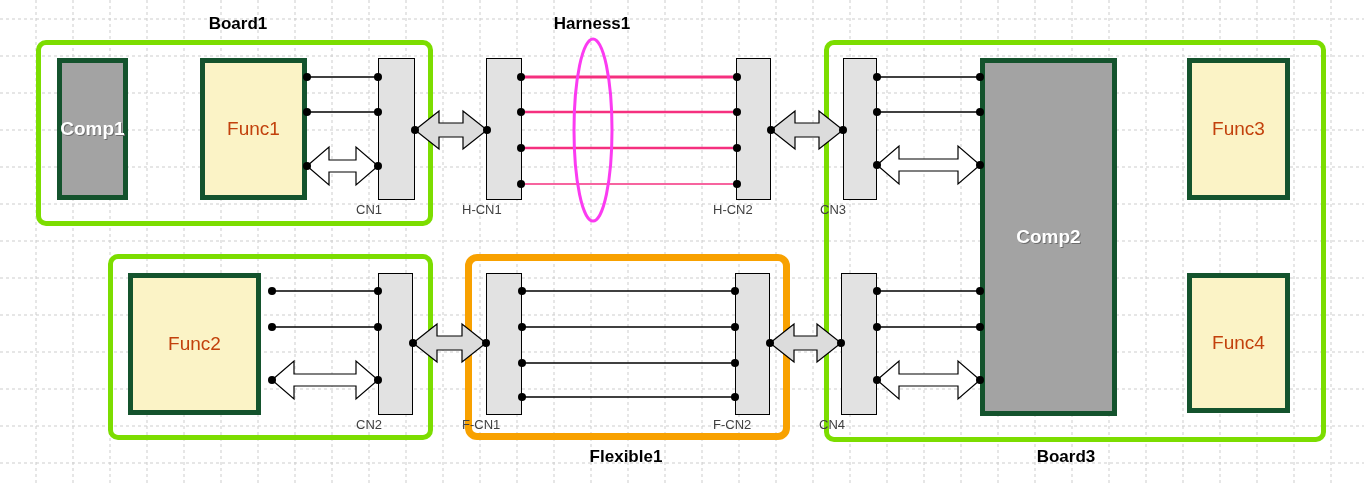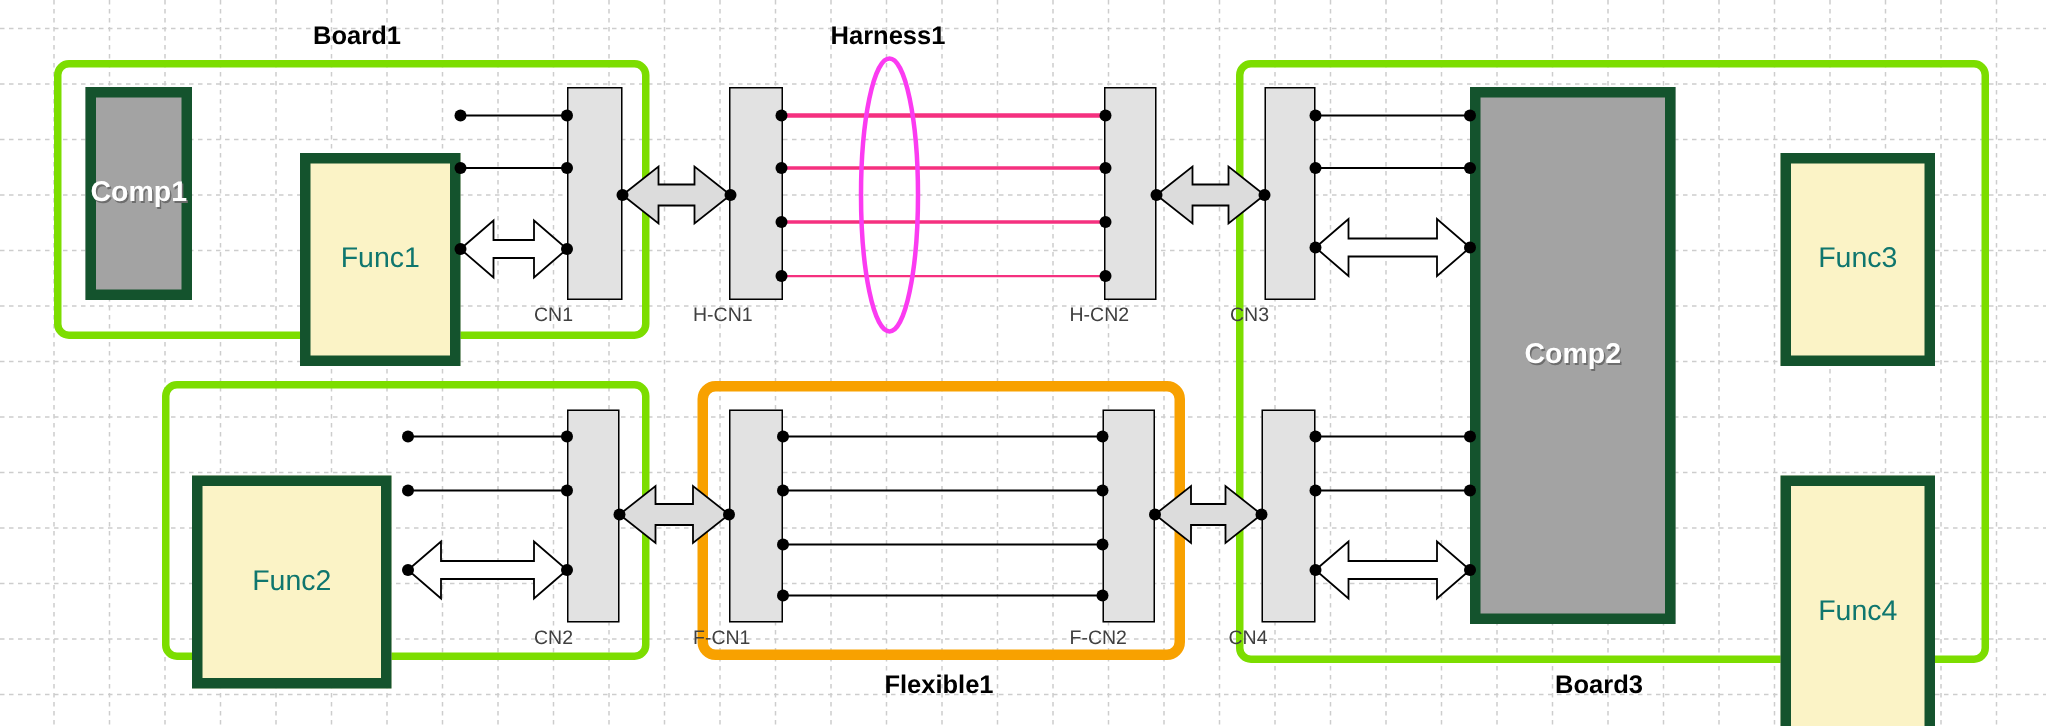--- a/index.html
+++ b/index.html
@@ -23,37 +23,36 @@
     z-index: 1;
   }
   .flex-frame {
     position: absolute;
     border: 7px solid var(--flexible-outline, #f8a100);
     border-radius: 12px;
     z-index: 1;
   }
   .block {
     position: absolute;
-    border: 7px solid #14532d;
+    border: 5px solid #14532d;
     display: flex;
     align-items: center;
     justify-content: center;
     font-size: 19px;
     z-index: 2;
   }
   .comp {
     background: var(--component-fill, #a3a3a3);
     color: #ffffff;
     font-weight: bold;
     text-shadow: 1px 1px 0 #6d6d6d;
   }
   .func {
     background: var(--function-fill, #fbf3c6);
-    color: #0f766e;
-    margin-top: 44px;
+    color: #c2410c;
   }
   .connector {
     position: absolute;
     background: var(--connector-fill, #e2e2e2);
     border: 1px solid #000;
     z-index: 2;
   }
   .asm-label {
     position: absolute;
     width: 140px;
@@ -149,21 +148,21 @@
   </div>
   <div class="block func" style="left:128px; top:273px; width:133px; height:142px">
     <span>Func2</span>
   </div>
   <div class="block comp" style="left:980px; top:58px; width:137px; height:358px">
     <span>Comp2</span>
   </div>
   <div class="block func" style="left:1187px; top:58px; width:103px; height:142px">
     <span>Func3</span>
   </div>
-  <div class="block func" style="left:1187px; top:273px; width:103px; height:181px">
+  <div class="block func" style="left:1187px; top:273px; width:103px; height:140px">
     <span>Func4</span>
   </div>
 
   <div class="connector" style="left:378px; top:58px; width:37px; height:142px"></div>
   <div class="connector" style="left:486px; top:58px; width:36px; height:142px"></div>
   <div class="connector" style="left:736px; top:58px; width:35px; height:142px"></div>
   <div class="connector" style="left:843px; top:58px; width:34px; height:142px"></div>
 
   <div class="connector" style="left:378px; top:273px; width:35px; height:142px"></div>
   <div class="connector" style="left:486px; top:273px; width:36px; height:142px"></div>

